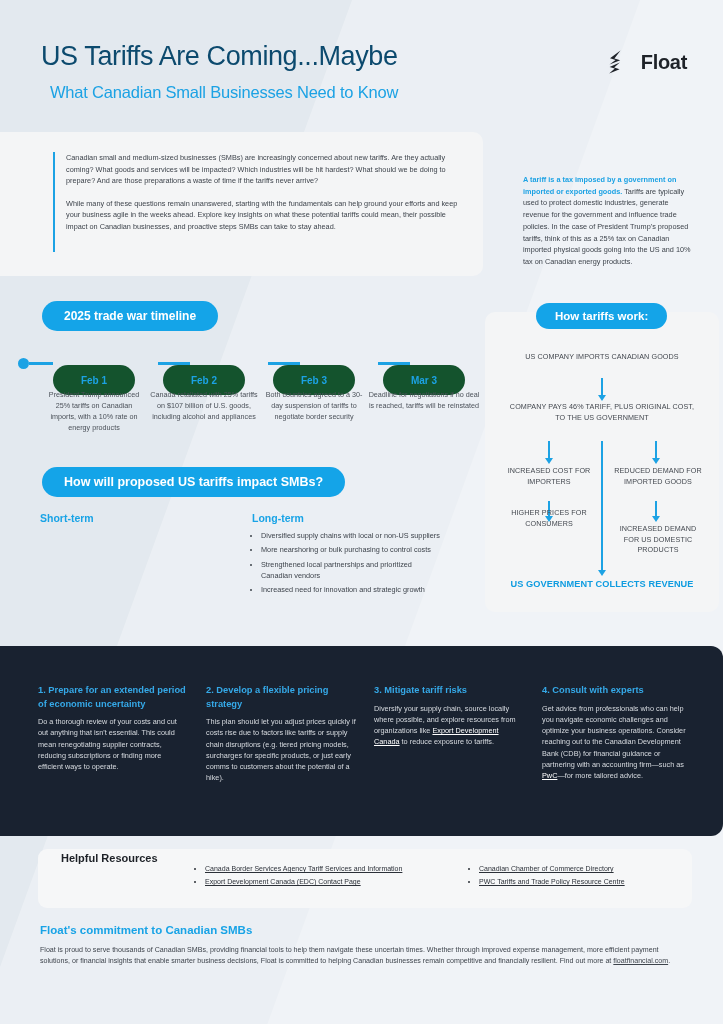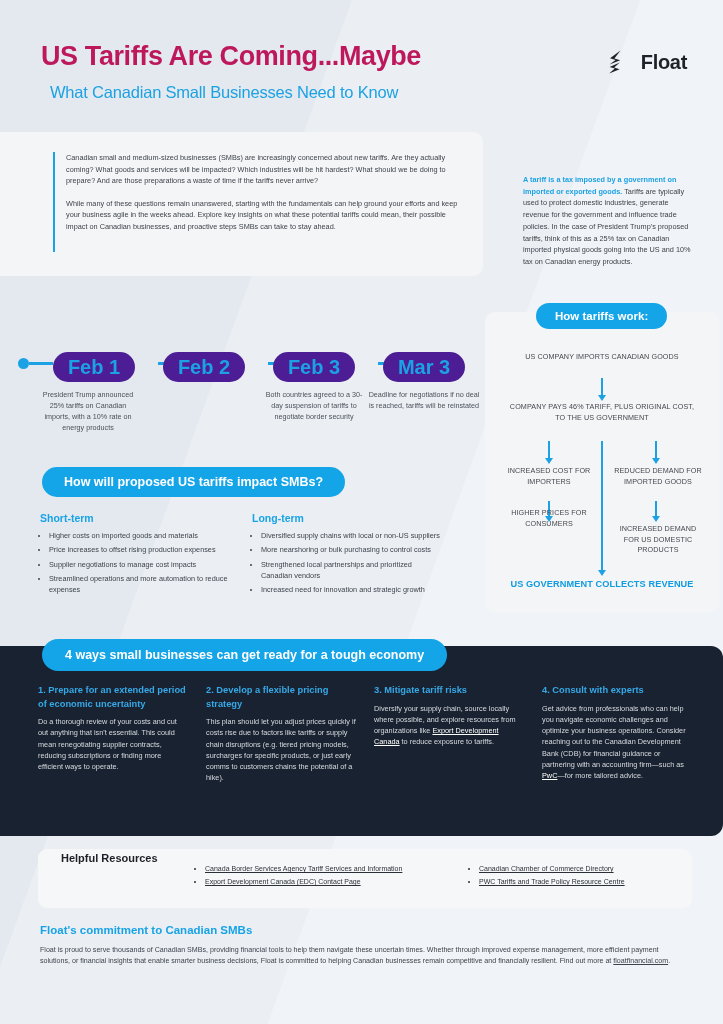--- a/index.html
+++ b/index.html
@@ -26,21 +26,21 @@
   .wm1 { left: 352px; top: 0; width: 900px; height: 1024px;
          transform: skewX(-20deg); transform-origin: top left; }
   .wm2 { left: 640px; top: 0; width: 900px; height: 1024px;
          transform: skewX(-20deg); transform-origin: top left;
          background: rgba(255,255,255,0.25); }
 
   
   .header { position: absolute; left: 0; top: 0; width: 723px; height: 122px; }
   .title {
     position: absolute; left: 41px; top: 41px;
-    font-size: 27px; font-weight: bold; color: #be185d;
+    font-size: 27px; font-weight: normal; color: #0c4a6e;
     letter-spacing: -0.4px;
   }
   .subtitle {
     position: absolute; left: 50px; top: 83px;
     font-size: 16.5px; color: #1ca2e4; font-weight: normal;
     letter-spacing: -0.2px;
   }
   .logo { position: absolute; right: 36px; top: 50px; display: flex; align-items: center; gap: 18px; }
   .logo-mark { width: 16px; height: 24px; }
   .logo-text { font-size: 20px; font-weight: bold; color: #1f2329; letter-spacing: -0.3px; }
@@ -90,24 +90,24 @@
     padding: 8px 22px; font-size: 12px;
   }
   .timeline-wrap { position: absolute; left: 18px; top: 348px; width: 450px; }
   .tl-track { position: relative; height: 30px; }
   .tl-dot {
     position: absolute; left: 0; top: 10px;
     width: 11px; height: 11px; border-radius: 50%; background: #1ca2e4;
   }
   .tl-line { position: absolute; top: 14px; height: 3px; background: #1ca2e4; }
   .tl-node {
-    position: absolute; top: 4px; height: 30px;
-    background: #4c1d95; border-radius: 999px;
+    position: absolute; top: 17px; height: 30px;
+    background: #14532d; border-radius: 999px;
     display: flex; align-items: center; justify-content: center;
-    color: #1ca2e4; font-weight: bold; font-size: 20px;
+    color: #1ca2e4; font-weight: bold; font-size: 10px;
   }
   .tl-descs { position: relative; margin-top: 11px; height: 60px; }
   .tl-desc {
     position: absolute; top: 0; text-align: center;
     font-size: 7.2px; line-height: 11px; color: #4b5159;
   }
 
   
   .flow-card {
     position: absolute; left: 485px; top: 312px;
@@ -206,34 +206,36 @@
 
   <div class="intro-card"></div>
   <div class="intro-rule"></div>
   <div class="intro-text">
     <p>Canadian small and medium-sized businesses (SMBs) are increasingly concerned about new tariffs. Are they actually coming? What goods and services will be impacted? Which industries will be hit hardest? What should we be doing to prepare? And are those preparations a waste of time if the tariffs never arrive?</p>
     <p>While many of these questions remain unanswered, starting with the fundamentals can help ground your efforts and keep your business agile in the weeks ahead. Explore key insights on what these potential tariffs could mean, their possible impact on Canadian businesses, and proactive steps SMBs can take to stay ahead.</p>
   </div>
 
   <div class="tariff-body"><span class="lede">A tariff is a tax imposed by a government on imported or exported goods.</span><span> Tariffs are typically used to protect domestic industries, generate revenue for the government and influence trade policies. In the case of President Trump's proposed tariffs, think of this as a 25% tax on Canadian imported physical goods going into the US and 10% tax on Canadian energy products.</span></div>
 
+  <div class="pill timeline-pill">2025 trade war timeline</div>
   <div class="timeline-wrap">
     <div class="tl-track">
       <div class="tl-dot"></div>
       <div class="tl-line" style="left:11px;width:24px"></div>
       <div class="tl-line" style="left:140px;width:32px"></div>
       <div class="tl-line" style="left:250px;width:32px"></div>
       <div class="tl-line" style="left:360px;width:32px"></div>
       <div class="tl-node" style="left:35px;width:82px">Feb 1</div>
       <div class="tl-node" style="left:145px;width:82px">Feb 2</div>
       <div class="tl-node" style="left:255px;width:82px">Feb 3</div>
       <div class="tl-node" style="left:365px;width:82px">Mar 3</div>
     </div>
     <div class="tl-descs">
-      <div class="tl-desc" style="left:20px;width:100px">President Trump announced 25% tariffs on Canadian imports, with a 10% rate on energy products</div>
+      <div class="tl-desc" style="left:26px;width:100px">President Trump announced 25% tariffs on Canadian imports, with a 10% rate on energy products</div>
+      <div class="tl-desc" style="left:130px;width:112px">Canada retaliated with 25% tariffs on $107 billion of U.S. goods, including alcohol and appliances</div>
       <div class="tl-desc" style="left:244px;width:104px">Both countries agreed to a 30-day suspension of tariffs to negotiate border security</div>
       <div class="tl-desc" style="left:350px;width:112px">Deadline for negotiations if no deal is reached, tariffs will be reinstated</div>
     </div>
   </div>
 
   <div class="flow-card"></div>
   <div class="pill flow-pill">How tariffs work:</div>
   <div class="flow-inner">
     <div class="flow-node" style="left:37px;top:4px;width:160px">US COMPANY IMPORTS CANADIAN GOODS</div>
     <div class="arrow" style="left:116px;top:30px;height:18px"></div>
@@ -245,43 +247,36 @@
     <div class="flow-node" style="left:128px;top:118px;width:90px">REDUCED DEMAND FOR IMPORTED GOODS</div>
     <div class="arrow" style="left:63px;top:153px;height:16px"></div>
     <div class="arrow" style="left:170px;top:153px;height:16px"></div>
     <div class="flow-node" style="left:20px;top:160px;width:88px">HIGHER PRICES FOR CONSUMERS</div>
     <div class="flow-node" style="left:128px;top:176px;width:90px">INCREASED DEMAND FOR US DOMESTIC PRODUCTS</div>
     <div class="flow-node final" style="left:17px;top:230px;width:200px">US GOVERNMENT COLLECTS REVENUE</div>
   </div>
 
   <div class="pill impact-pill">How will proposed US tariffs impact SMBs?</div>
   <div class="col-head" style="left:40px;top:512px">Short-term</div>
-  <ul class="col-list" style="left:40px;top:530px">
-    <li>Higher costs on imported goods and materials</li>
-    <li>Price increases to offset rising production expenses</li>
-    <li>Supplier negotiations to manage cost impacts</li>
-    <li>Streamlined operations and more automation to reduce expenses</li>
-  </ul>
   <div class="col-head" style="left:252px;top:512px">Long-term</div>
   <ul class="col-list" style="left:252px;top:530px">
     <li>Diversified supply chains with local or non-US suppliers</li>
     <li>More nearshoring or bulk purchasing to control costs</li>
     <li>Strengthened local partnerships and prioritized Canadian vendors</li>
     <li>Increased need for innovation and strategic growth</li>
   </ul>
 
   <div class="dark-sec"></div>
-  <div class="pill dark-pill">4 ways small businesses can get ready for a tough economy</div>
   <div class="dcol" style="left:38px">
     <h4>1. Prepare for an extended period of economic uncertainty</h4>
     <p>Do a thorough review of your costs and cut out anything that isn't essential. This could mean renegotiating supplier contracts, reducing subscriptions or finding more efficient ways to operate.</p>
   </div>
   <div class="dcol" style="left:206px">
     <h4>2. Develop a flexible pricing strategy</h4>
-    <p>This plan should let you adjust prices quickly if costs rise due to factors like tariffs or supply chain disruptions (e.g. tiered pricing models, surcharges for specific products, or just early comms to customers chains the potential of a hike).</p>
+    <p>This plan should let you adjust prices quickly if costs rise due to factors like tariffs or supply chain disruptions (e.g. tiered pricing models, surcharges for specific products, or just early comms to customers about the potential of a hike).</p>
   </div>
   <div class="dcol" style="left:374px">
     <h4>3. Mitigate tariff risks</h4>
     <p><span>Diversify your supply chain, source locally where possible, and explore resources from organizations like </span><a class="dlink" href="#">Export Development Canada</a><span> to reduce exposure to tariffs.</span></p>
   </div>
   <div class="dcol" style="left:542px">
     <h4>4. Consult with experts</h4>
     <p><span>Get advice from professionals who can help you navigate economic challenges and optimize your business operations. Consider reaching out to the Canadian Development Bank (CDB) for financial guidance or partnering with an accounting firm—such as </span><a class="dlink" href="#">PwC</a><span>—for more tailored advice.</span></p>
   </div>
 

